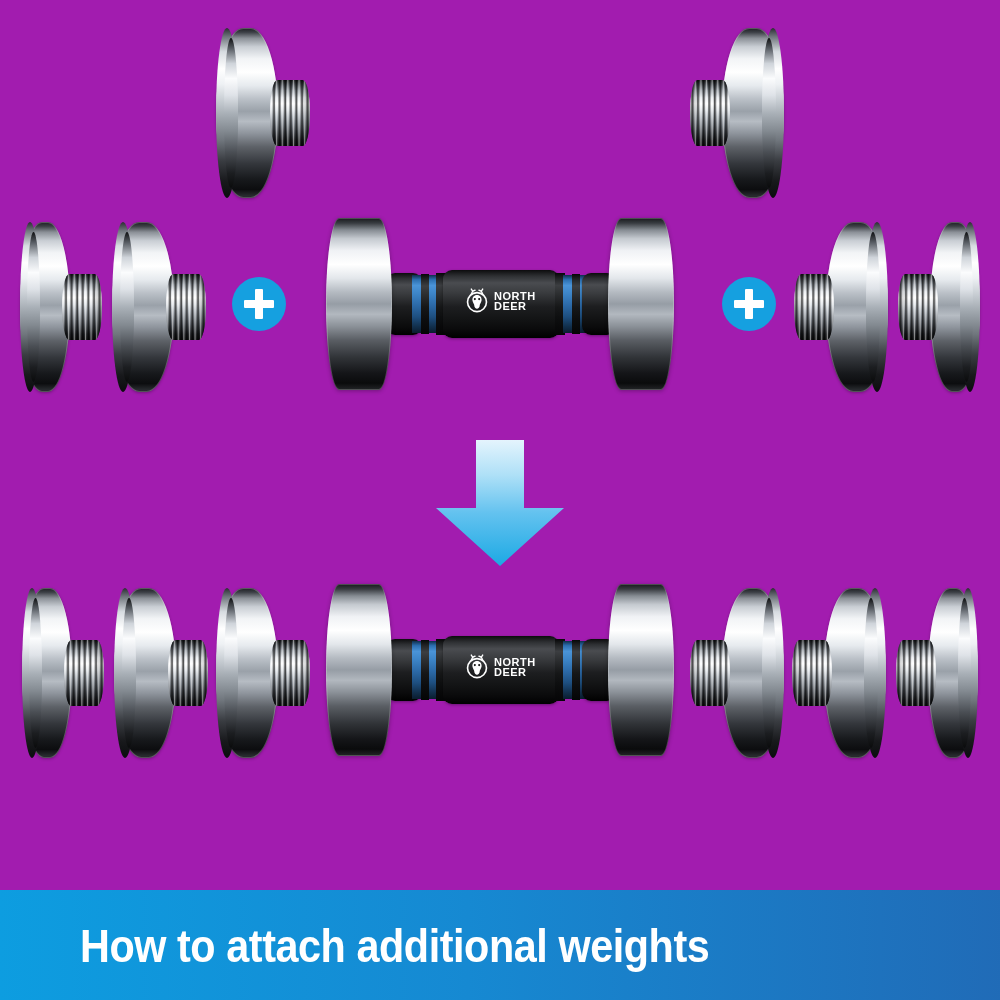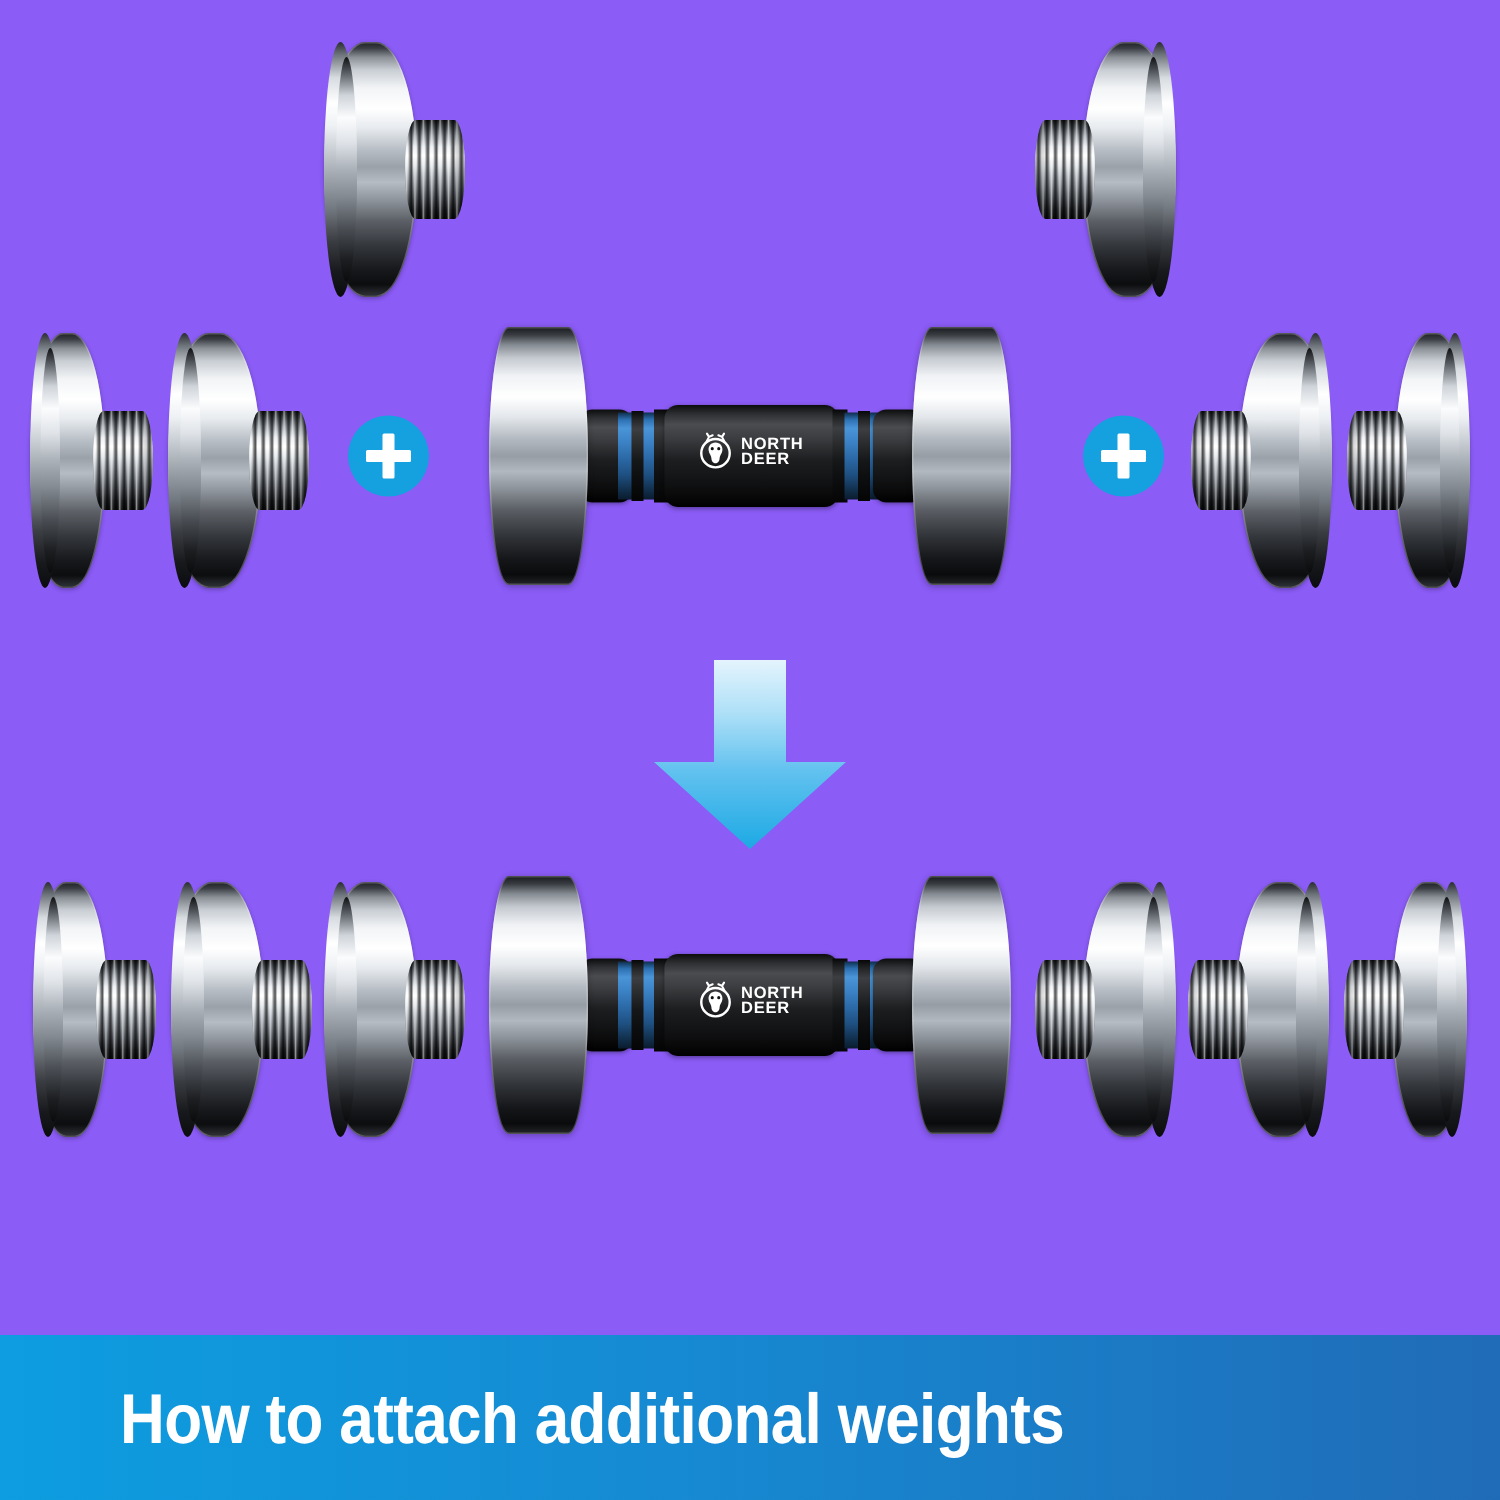--- a/index.html
+++ b/index.html
@@ -13,21 +13,21 @@
     height: 1000px;
     position: relative;
     overflow: hidden;
     font-family: "Liberation Sans", sans-serif;
     -webkit-font-smoothing: antialiased;
   }
 
   .stage {
     position: absolute;
     inset: 0;
-    background: #8b5cf6;
+    background: #a21caf;
   }
 
   
   .abs { position: absolute; }
 
   
   .plate {
     position: absolute;
     top: 0;
     left: 0;

